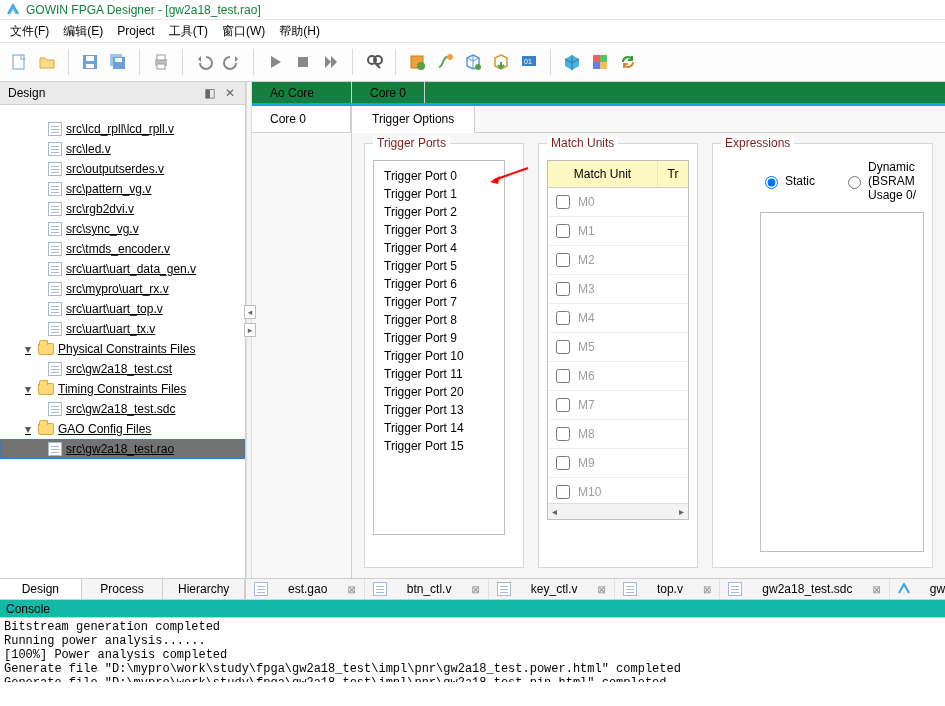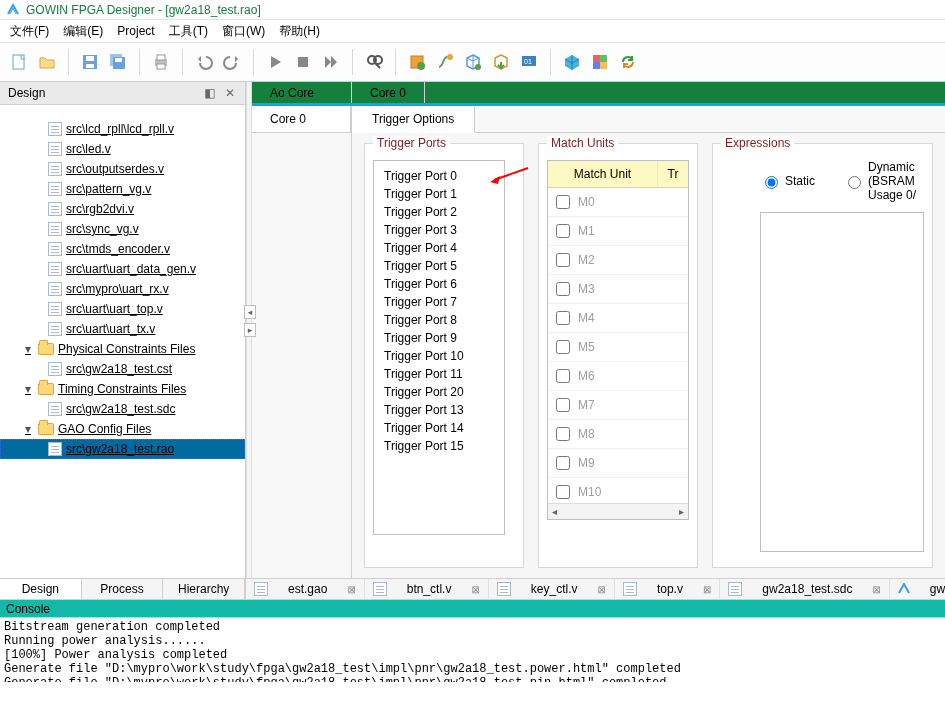--- a/index.html
+++ b/index.html
@@ -65,21 +65,21 @@
     text-decoration: underline;
   }
   .tree-row {
     display:flex; align-items:center; gap:4px;
     padding:3px 4px 3px 48px;
     white-space:nowrap;
     cursor:default;
   }
   .tree-row.folder { padding-left:22px; font-weight:normal; }
   .tree-row.folder .caret { width:12px; text-align:center; color:#555; }
-  .tree-row.selected { background:#0369a1; outline:1px dotted #2a7ad4; outline-offset:-1px; }
+  .tree-row.selected { background:#737373; outline:1px dotted #2a7ad4; outline-offset:-1px; }
   .file-icon {
     width:14px; height:14px; background:#fff; border:1px solid #a8b9d4;
     position:relative; flex-shrink:0;
   }
   .file-icon::before, .file-icon::after {
     content:""; position:absolute; left:2px; right:2px; height:1px; background:#a8b9d4;
   }
   .file-icon::before { top:3px; }
   .file-icon::after  { top:6px; box-shadow: 0 3px 0 #a8b9d4; }
   .folder-icon {

